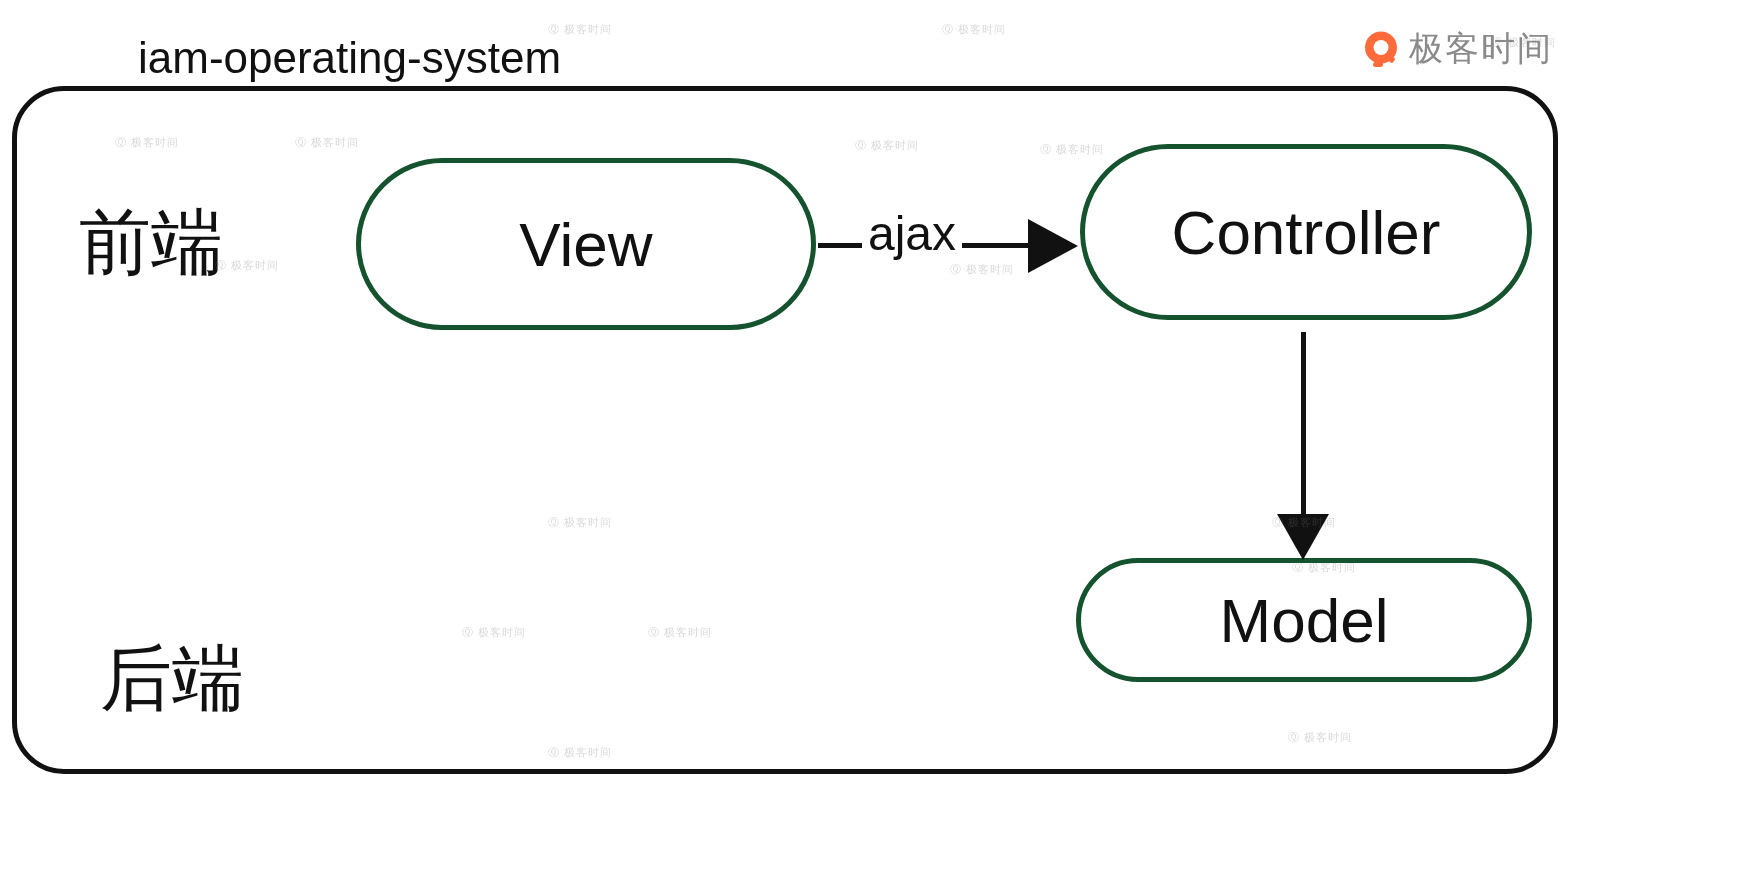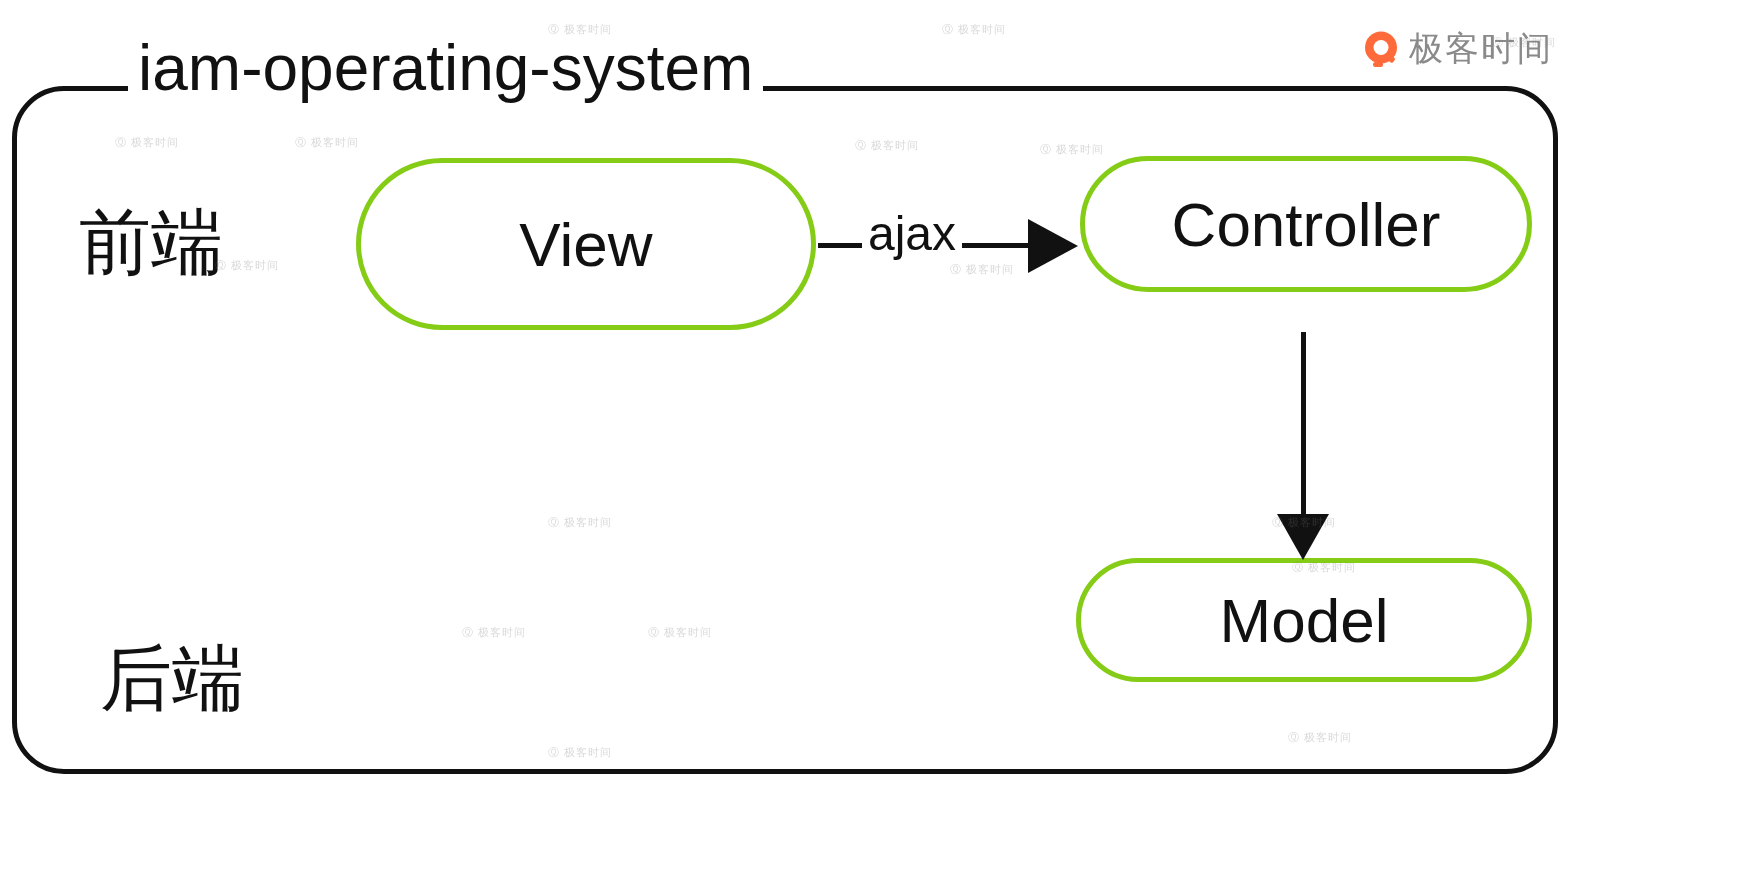--- a/index.html
+++ b/index.html
@@ -16,50 +16,50 @@
   
   .outer-box {
     left: 12px; top: 86px;
     width: 1546px; height: 688px;
     border: 5px solid #111;
     border-radius: 52px;
     background: transparent;
   }
   .box-title {
     left: 128px; top: 36px;
-    font-size: 64px;
+    font-size: 44px;
     background: #ffffff;
     padding: 0 10px;
     line-height: 1.0;
     letter-spacing: 0px;
     white-space: nowrap;
   }
 
   
   .region-label {
     font-size: 72px;
     line-height: 1.0;
     white-space: nowrap;
   }
   .label-frontend { left: 79px; top: 206px; }
   .label-backend  { left: 100px; top: 642px; }
 
   
   .node {
-    border: 5px solid #84cc16;
+    border: 5px solid #14532d;
     border-radius: 90px;
     background: #ffffff;
     display: flex;
     align-items: center;
     justify-content: center;
     font-size: 62px;
     white-space: nowrap;
   }
   .node-view       { left: 356px;  top: 158px; width: 460px; height: 172px; }
-  .node-controller { left: 1080px; top: 156px; width: 452px; height: 136px; }
+  .node-controller { left: 1080px; top: 144px; width: 452px; height: 176px; }
   .node-model      { left: 1076px; top: 558px; width: 456px; height: 124px; }
 
   
   .h-line {
     left: 818px; top: 243px;
     width: 230px; height: 5px;
     background: #111;
   }
   .h-arrowhead {
     left: 1028px; top: 219px;

